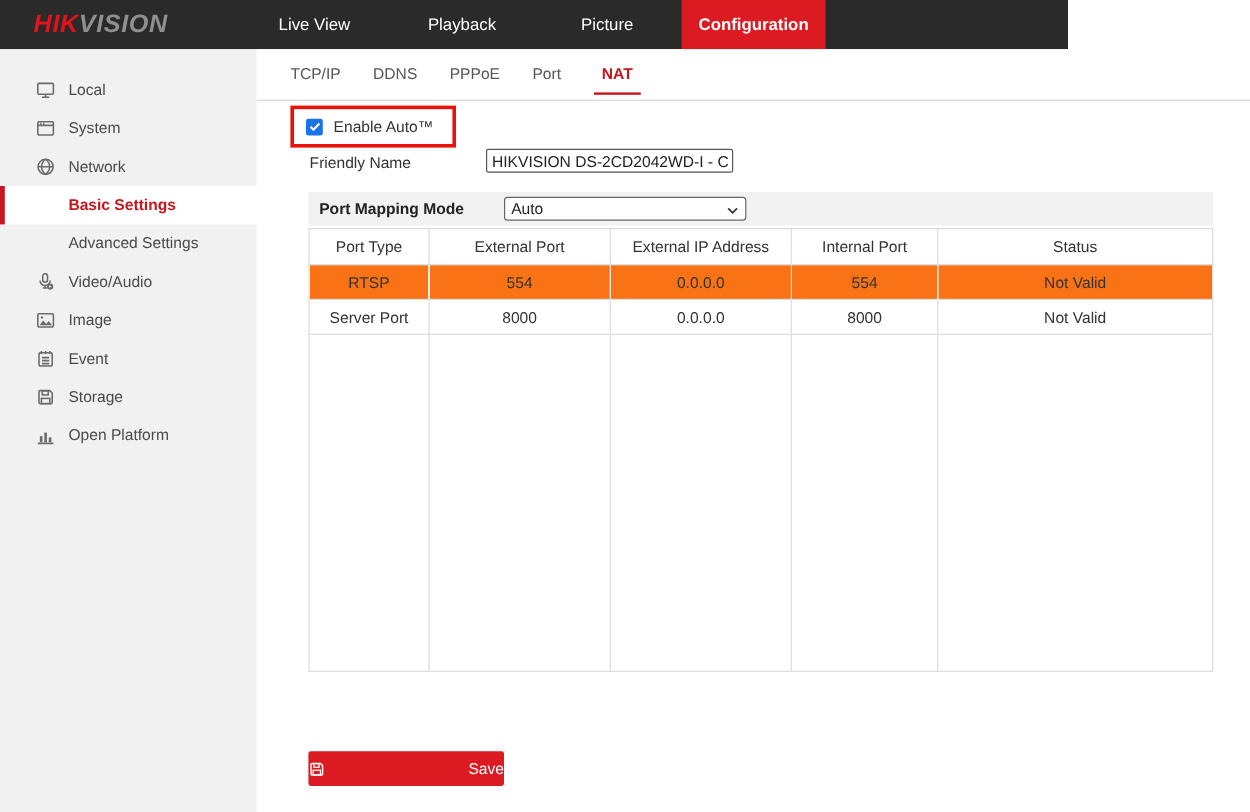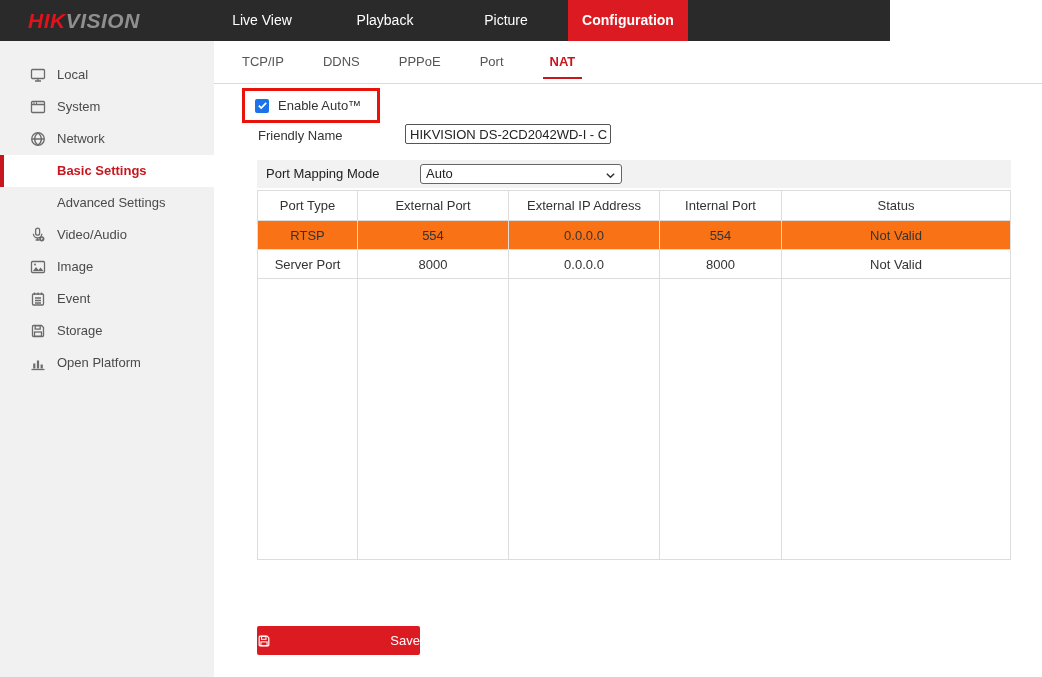--- a/index.html
+++ b/index.html
@@ -31,38 +31,38 @@
   .side-label { position:absolute; left:57px; top:0; line-height:32px; color:#4a4a4a; font-size:13px; white-space:nowrap; }
   .side-item.active { background:#fff; }
   .side-item.active::before { content:""; position:absolute; left:0; top:0; width:4px; height:32px; background:#c8161e; }
   .side-item.active .side-label { color:#c8161e; font-weight:bold; }
   svg.icn { stroke:#6b6b6b; fill:none; stroke-width:1.3; }
   svg.icn .fil { fill:#6b6b6b; stroke:none; }
 
   
   .content { position:absolute; top:41px; left:214px; width:828px; height:636px; background:#fff; }
 
-  .tabs { position:absolute; left:28px; top:13px; display:flex;gap:12px; }
+  .tabs { position:absolute; left:28px; top:13px; display:flex; }
   .tab { margin-right:27px; color:#555; font-size:13px; padding-bottom:8px; cursor:pointer; white-space:nowrap; }
   .tab.active { color:#c8161e; font-weight:bold; border-bottom:2px solid #c8161e; padding-left:7px; padding-right:7px;text-align:center; }
   .tab-sep { position:absolute; left:0; top:42px; width:828px; height:1px; background:#d9d9d9; }
 
   .upnp-box { position:absolute; left:28px; top:47px; border:3px solid #e8140c;
               display:flex; align-items:center; padding:7px 16px 7px 10px; background:#fff; }
   .checkbox { width:14px; height:14px; background:#1a73e8; border-radius:2px;
               display:inline-flex; align-items:center; justify-content:center; cursor:pointer; flex:none; }
   .upnp-label { margin-left:9px; color:#333; white-space:nowrap; }
 
   .fname-label { position:absolute; left:44px; top:87px; color:#333; }
   .fname-input { position:absolute; left:191px; top:83px; width:206px; height:20px;
                  border:1px solid #555; border-radius:2px; font-family:"Liberation Sans",sans-serif;
                  font-size:13px; padding:0 1px 0 4px; color:#222; }
 
   .pmm-band { position:absolute; left:43px; top:119px; width:754px; height:28px; background:#f2f2f2; }
-  .pmm-label { position:absolute; left:9px; top:0; line-height:28px; font-weight:normal; color:#222; }
+  .pmm-label { position:absolute; left:9px; top:0; line-height:28px; font-weight:bold; color:#222; }
   .pmm-select { position:absolute; left:163px; top:4px; width:202px; height:20px; background:#fff;
                 border:1px solid #666; border-radius:3px; cursor:pointer; }
   .pmm-select .val { position:absolute; left:5px; top:0; line-height:18px; color:#222; }
   .pmm-select .chev { position:absolute; right:5px; top:4px; }
 
   table.nat { position:absolute; left:43px; top:149px; width:753px; border-collapse:collapse; table-layout:fixed; }
   table.nat th, table.nat td { border:1px solid #ddd; text-align:center; font-weight:normal;
                                font-size:13px; color:#333; overflow:hidden; }
   table.nat th { height:30px; }
   table.nat td { height:29px; }

